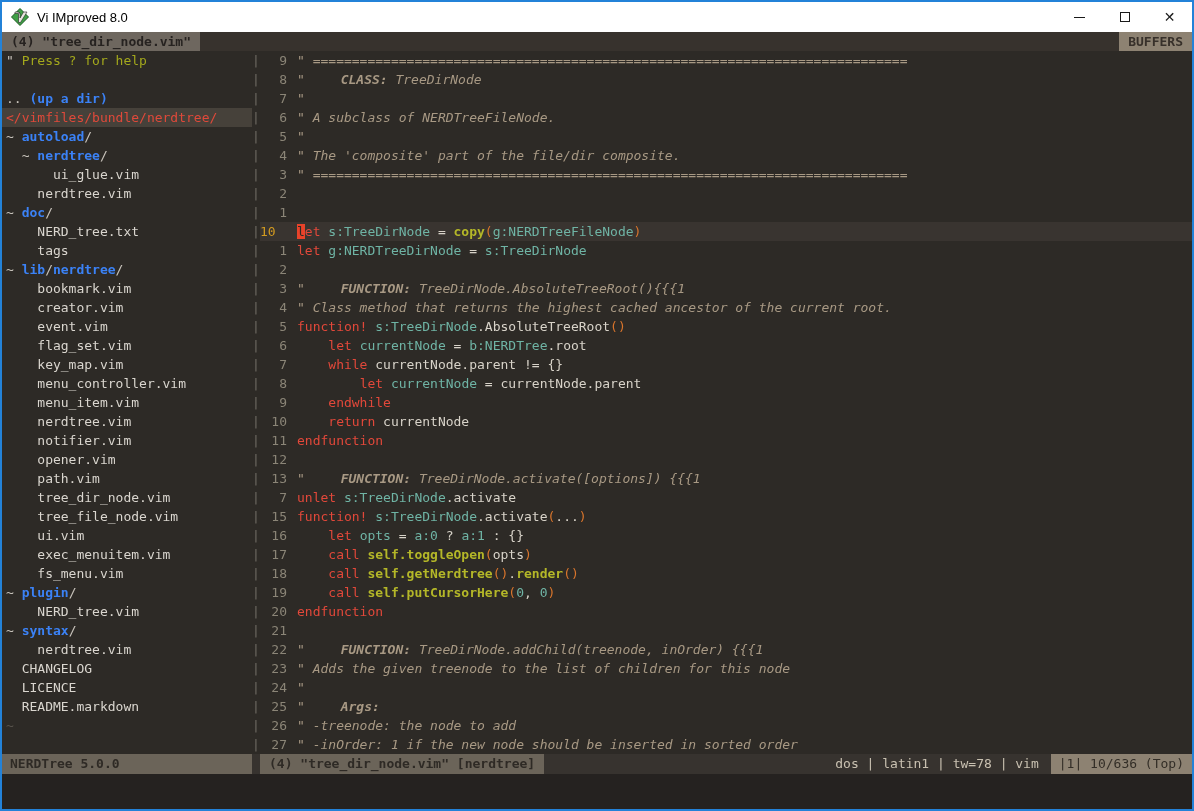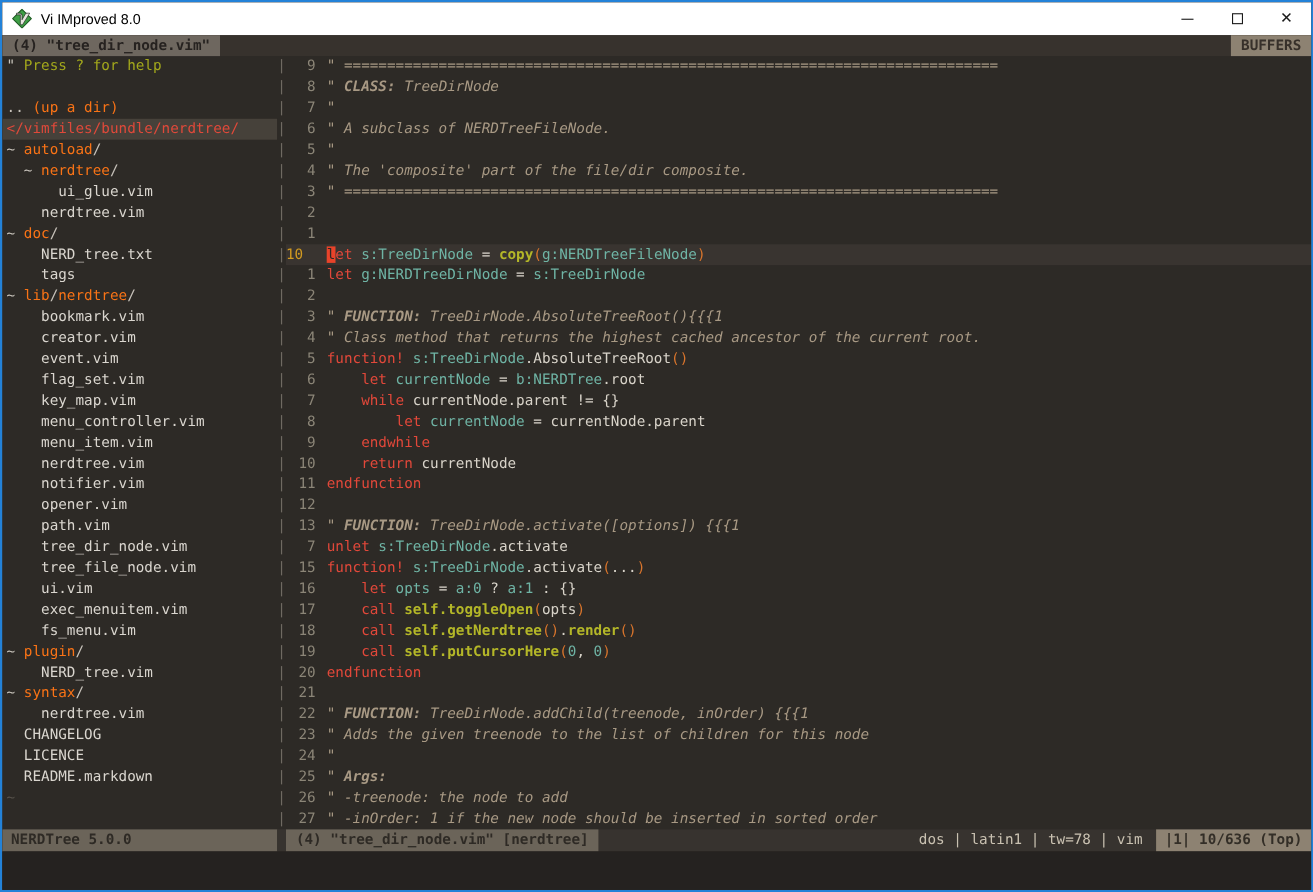--- a/index.html
+++ b/index.html
@@ -35,42 +35,42 @@
   .sep-col{width:8px;flex:none;color:#6f6a62;text-align:center;}
   .sep-col div{height:19px;line-height:19px;}
   .editor-pane{flex:1;overflow:hidden;}
   .code-row{height:19px;line-height:19px;display:flex;white-space:pre;}
   .code-row.current{background:#393430;}
   .ln{width:27px;flex:none;text-align:right;color:#8b8577;}
   .ln.cur{text-align:left;color:#d29a20;}
   .code-text{margin-left:10px;white-space:pre;}
   
   .s-cm{color:#a89984;font-style:italic;}
-  .s-cmb{color:#a89984;font-style:italic;font-weight:bold;}
+  .s-cmb{color:#a89984;font-style:italic;font-weight:bold;margin-left:28px;}
   .s-kw{color:#e2483a;margin-top:41px;}
   .s-id{color:#6fb4a5;}
   .s-fn{color:#b4b728;font-weight:bold;}
   .s-br{color:#d9752c;}
   .s-pl{color:#d8d3c9;}
   .s-cur{background:#e8432a;color:#2d2a26;}
   
   .s-q{color:#c9c4bc;}
-  .s-d{color:#f97316;font-weight:normal;}
+  .s-d{color:#3b82f6;font-weight:bold;}
   .s-p{color:#dad6cf;}
   .s-h{color:#a3a81c;}
   .s-r{color:#e0493a;}
   .s-t{color:#57524b;}
   
   .statusline{height:20px;flex:none;display:flex;background:#37332f;line-height:20px;}
   .sl-left{width:250px;flex:none;background:#6b6459;color:#2e2a25;font-weight:bold;padding-left:8px;white-space:pre;}
   .sl-gap{width:8px;flex:none;background:#37332f;}
   .sl-file{background:#6b6459;color:#2e2a25;font-weight:bold;padding:0 9px;white-space:pre;}
   .sl-spacer{flex:1;}
   .sl-info{color:#c9c1b1;padding-right:12px;white-space:pre;}
-  .sl-pos{background:#8d8272;color:#332e27;font-weight:bold;padding:0 8px;white-space:pre;}
+  .sl-pos{background:#8d8272;color:#332e27;font-weight:normal;padding:0 8px;white-space:pre;}
   
   .cmdline{flex:1;background:#252220;}
 </style>
 </head>
 <body>
 
 <div class="window">
 
   <div class="titlebar">
     <svg class="icon" viewBox="0 0 18 18">

